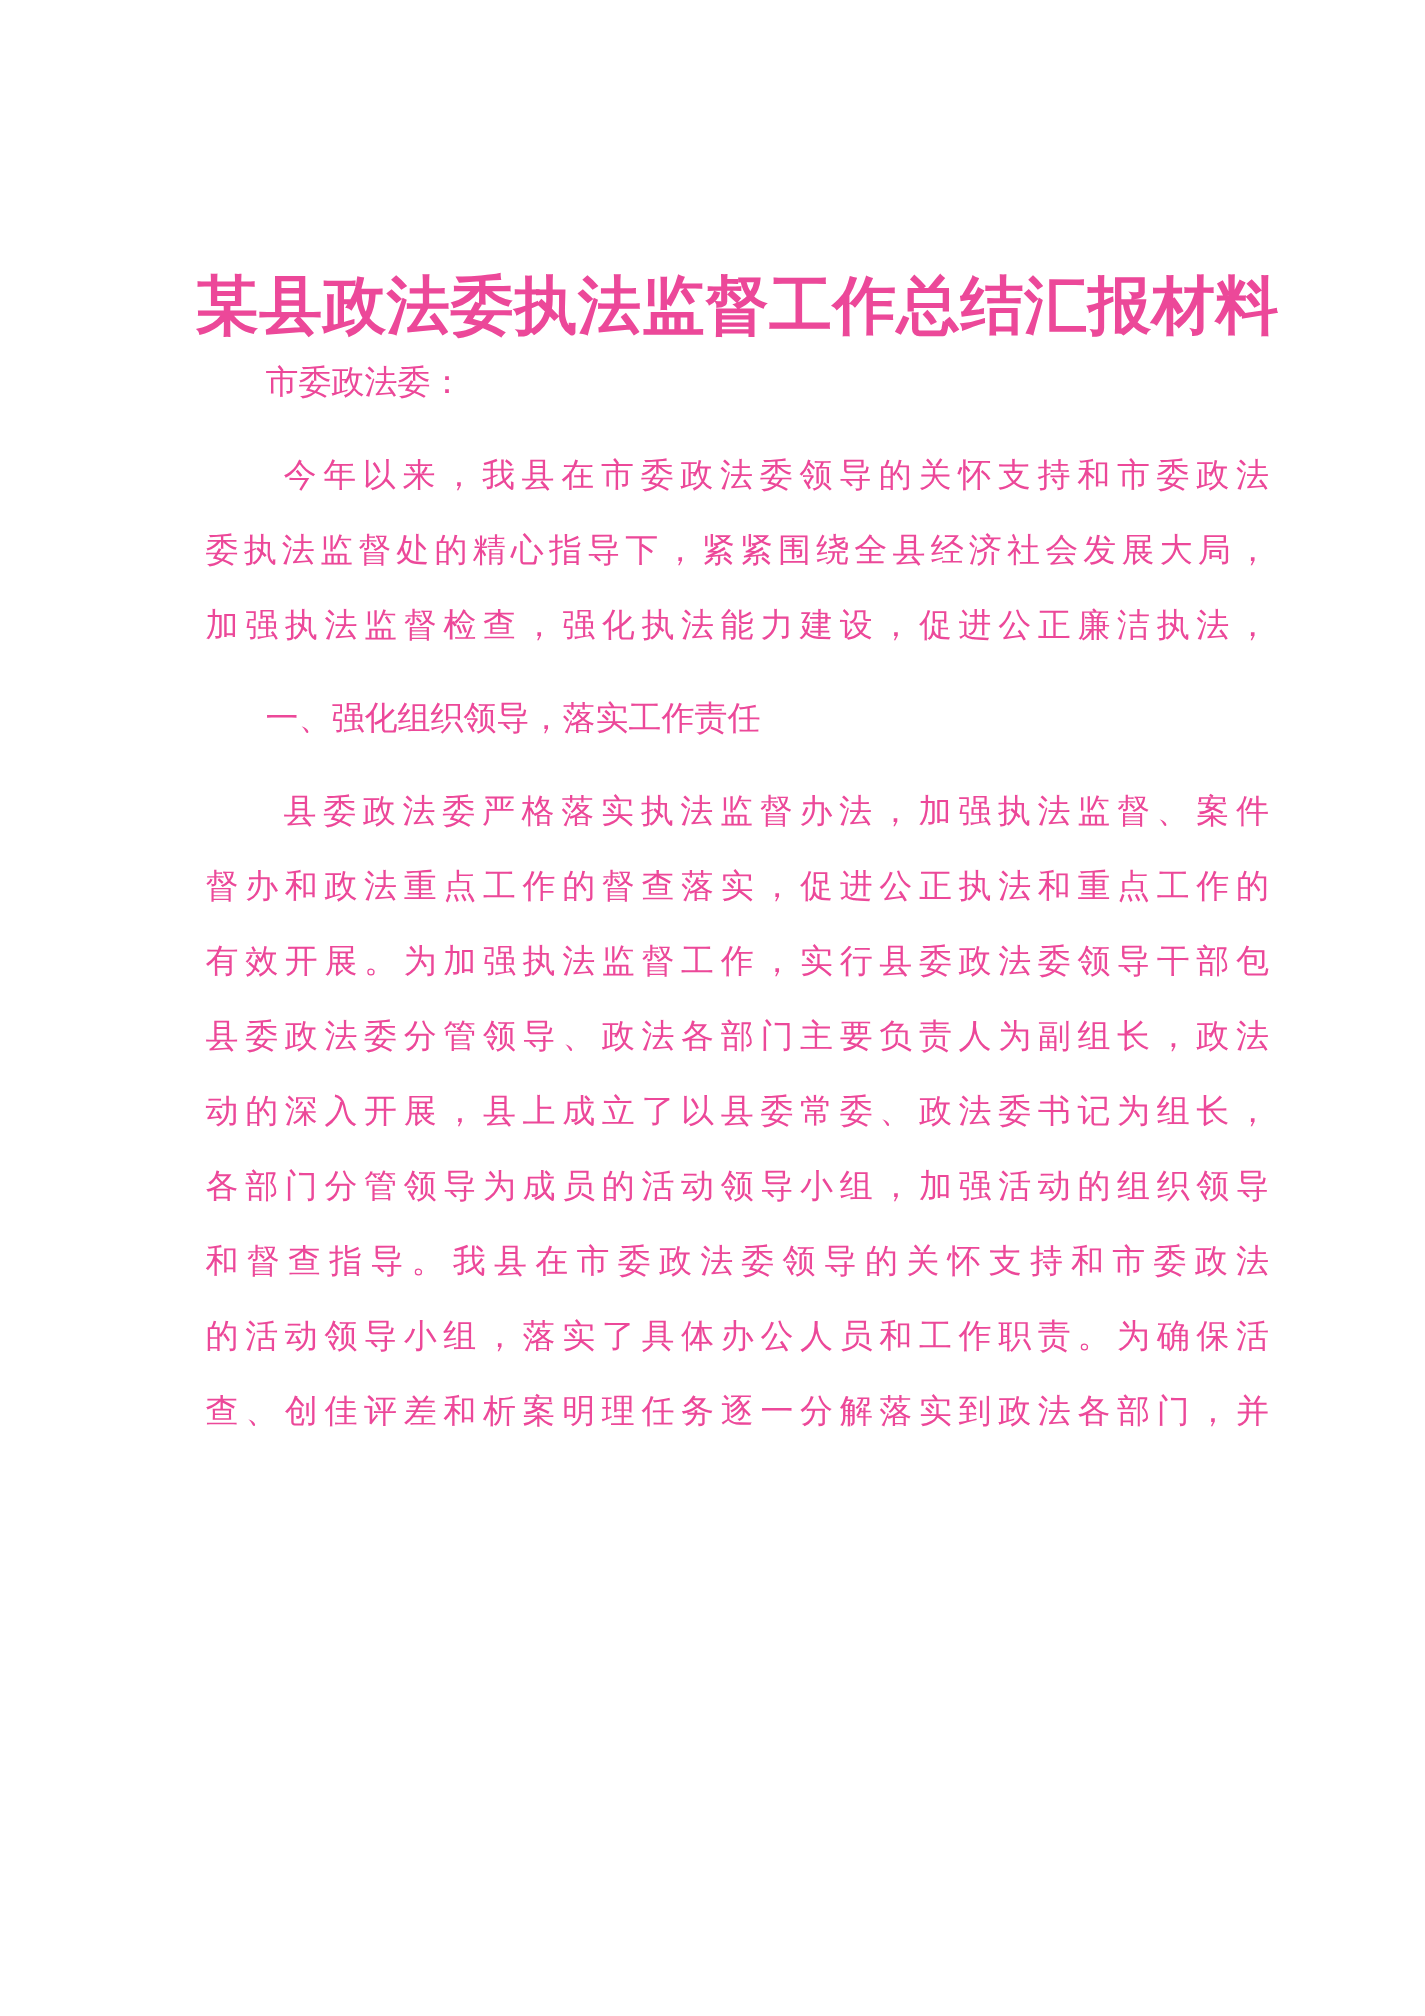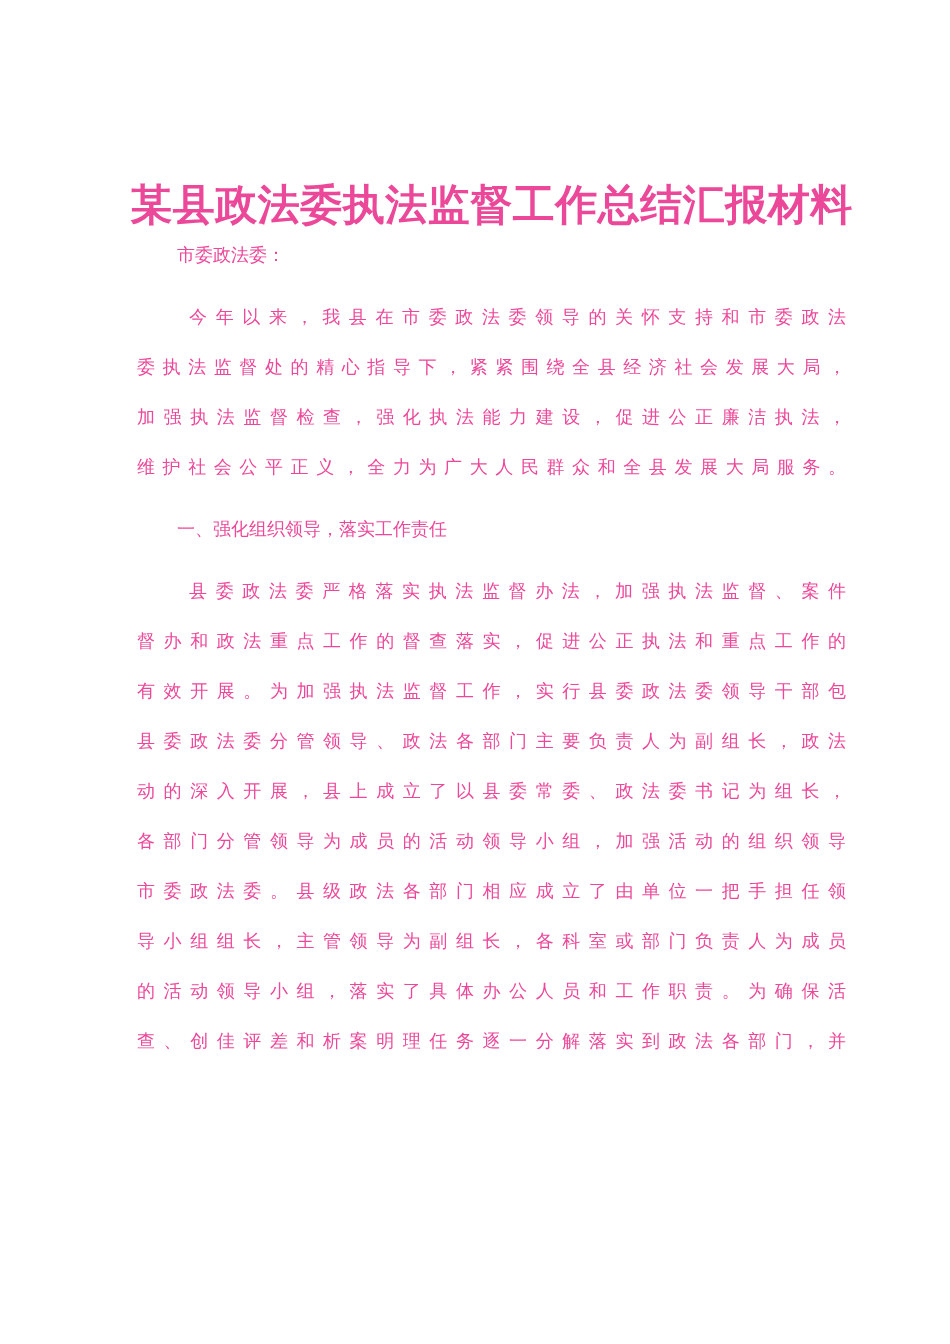--- a/index.html
+++ b/index.html
@@ -26,21 +26,21 @@
     margin: 0;
     font-family: "Liberation Serif", "DejaVu Serif", serif;
     font-weight: bold;
     font-size: 42px;
     line-height: 50px;
     text-align: center;
     white-space: nowrap;
     letter-spacing: 0.5px;
   }
   .line {
-    font-size: 18px;
+    font-size: 22px;
     line-height: 50px;
     height: 50px;
     text-align: justify;
     text-align-last: justify;
     overflow: hidden;
   }
   .line.first {
     text-indent: 52px;
   }
   .line.plain {
@@ -59,32 +59,30 @@
   <div class="doc">
 
     <h1 class="title">某县政法委执法监督工作总结汇报材料</h1>
 
     <div class="line plain first">市委政法委：</div>
 
     <div class="para">
       <div class="line first">今年以来，我县在市委政法委领导的关怀支持和市委政法</div>
       <div class="line">委执法监督处的精心指导下，紧紧围绕全县经济社会发展大局，</div>
       <div class="line">加强执法监督检查，强化执法能力建设，促进公正廉洁执法，</div>
-      <div class="line">维护社会公平正义，全力为广大人民群众和全县发展大局服务。</div>
     </div>
 
     <div class="line plain first">一、强化组织领导，落实工作责任</div>
 
     <div class="para">
       <div class="line first">县委政法委严格落实执法监督办法，加强执法监督、案件</div>
       <div class="line">督办和政法重点工作的督查落实，促进公正执法和重点工作的</div>
       <div class="line">有效开展。为加强执法监督工作，实行县委政法委领导干部包</div>
       <div class="line">县委政法委分管领导、政法各部门主要负责人为副组长，政法</div>
       <div class="line">动的深入开展，县上成立了以县委常委、政法委书记为组长，</div>
       <div class="line">各部门分管领导为成员的活动领导小组，加强活动的组织领导</div>
-      <div class="line">市委政法委。县级政法各部门相应成立了由单位一把手担任领</div>
-      <div class="line">导小组组长，主管领导为副组长，各科室或部门负责人为成员</div>
+      <div class="line">和督查指导。我县在市委政法委领导的关怀支持和市委政法</div>
       <div class="line">的活动领导小组，落实了具体办公人员和工作职责。为确保活</div>
       <div class="line">查、创佳评差和析案明理任务逐一分解落实到政法各部门，并</div>
     </div>
 
   </div>
 </div>
 
 </body></html>

